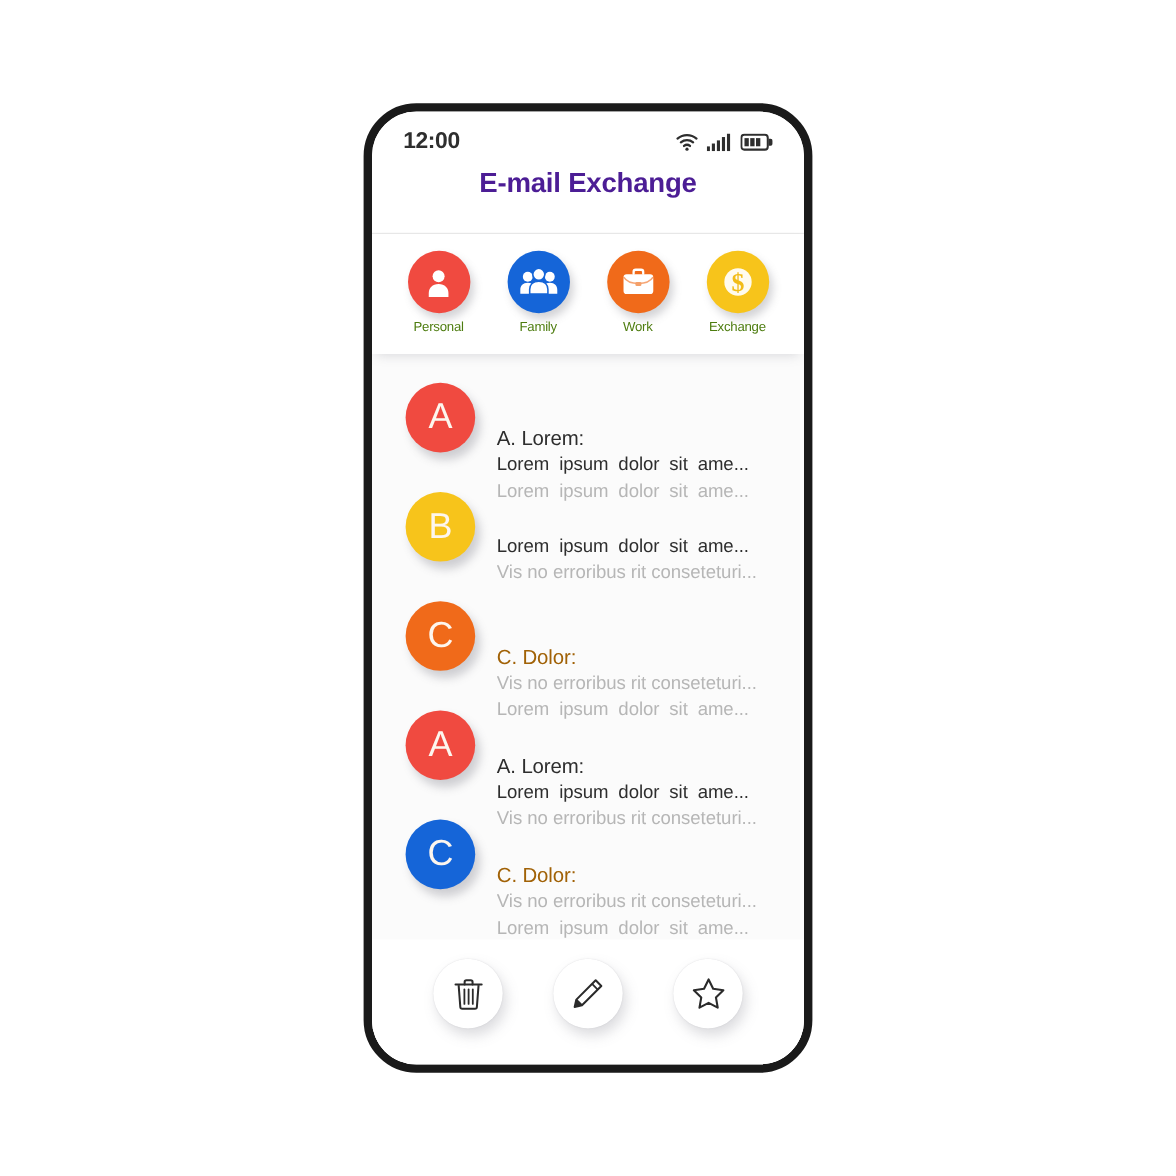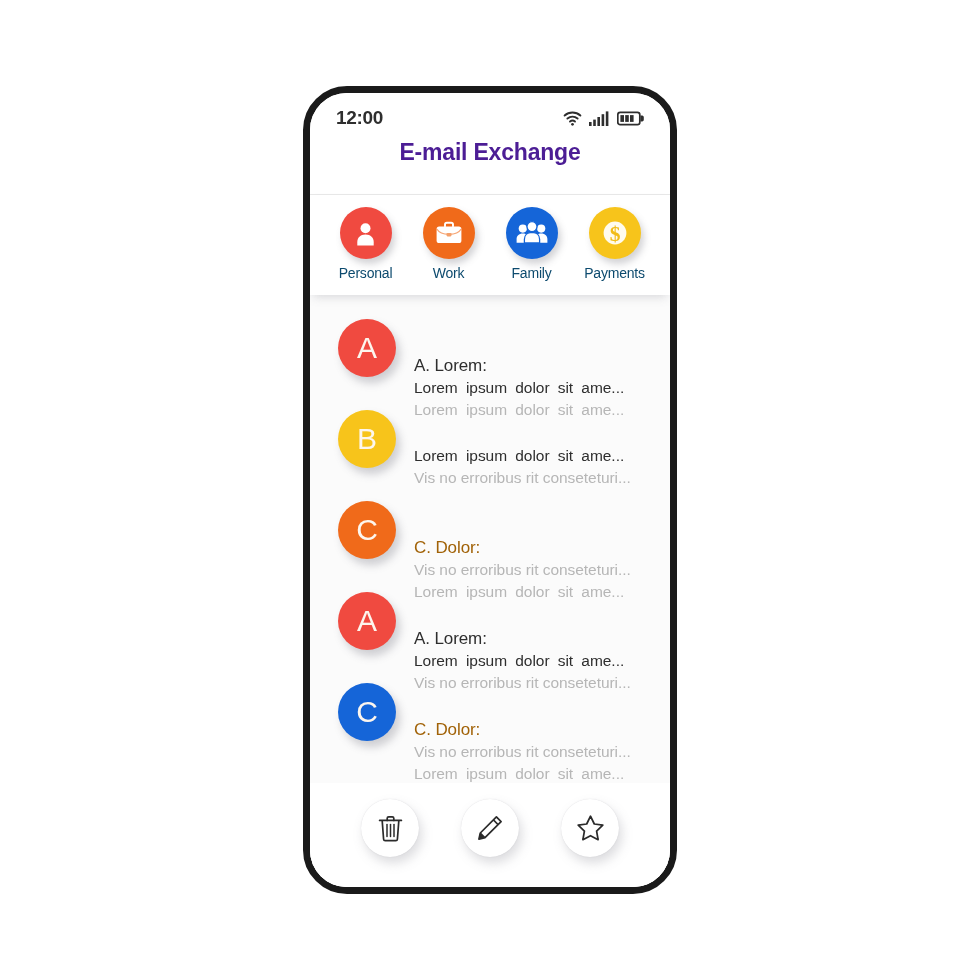--- a/index.html
+++ b/index.html
@@ -113,22 +113,22 @@
     width: 52px;
     height: 52px;
     border-radius: 50%;
     display: flex;
     align-items: center;
     justify-content: center;
     box-shadow: 3px 5px 7px rgba(110,110,120,0.30);
   }
   .cat-circle svg { display: block; }
   .cat-label {
-    font-size: 14px;
-    color: #0c4a6e;
+    font-size: 11px;
+    color: #4d7c0f;
     letter-spacing: -0.2px;
     white-space: nowrap;
   }
 
   
   .mail-list {
     flex: 1 1 auto;
     padding: 16px 0 0 0;
     overflow: hidden;
     background: #fbfbfb;
@@ -259,62 +259,62 @@
         <div class="category">
           <div class="cat-circle" style="background:#F04A40">
             <span>
               <svg width="27" height="27" viewBox="0 0 27 27">
                 <circle cx="13.5" cy="8.3" r="5.0" fill="#ffffff"></circle>
                 <path d="M13.5 14.6 c-5.2 0 -8.2 3.3 -8.2 7.6 v3.4 h16.4 v-3.4 c0 -4.3 -3.0 -7.6 -8.2 -7.6 z" fill="#ffffff"></path>
               </svg>
             </span>
           </div>
           <div class="cat-label">Personal</div>
-        </div>
-
-        <div class="category">
-          <div class="cat-circle" style="background:#F06A1A">
-            <span>
-              <svg width="30" height="27" viewBox="0 0 30 27">
-                <path d="M11.0 6.2 v-1.6 a1.8 1.8 0 0 1 1.8 -1.8 h4.4 a1.8 1.8 0 0 1 1.8 1.8 v1.6" fill="none" stroke="#ffffff" stroke-width="1.9" stroke-linecap="round"></path>
-                <rect x="2.6" y="6.6" width="24.8" height="16.4" rx="2.6" ry="2.6" fill="#ffffff"></rect>
-                <path d="M2.8 9.0 C7.0 16.0 23.0 16.0 27.2 9.0" fill="none" stroke="#F06A1A" stroke-width="1.3" opacity="0.6"></path>
-                <rect x="12.5" y="13.0" width="5.0" height="3.4" rx="1.1" ry="1.1" fill="#F4A06A"></rect>
-              </svg>
-            </span>
-          </div>
-          <div class="cat-label">Work</div>
         </div>
 
         <div class="category">
           <div class="cat-circle" style="background:#1565D8">
             <span>
               <svg width="32" height="26" viewBox="0 0 32 26">
                 <circle cx="6.8" cy="8.6" r="4.1" fill="#ffffff"></circle>
                 <path d="M6.8 13.6 c-4.0 0 -6.2 2.5 -6.2 5.8 v3.4 h12.4 v-3.4 c0 -3.3 -2.2 -5.8 -6.2 -5.8 z" fill="#ffffff"></path>
                 <circle cx="25.2" cy="8.6" r="4.1" fill="#ffffff"></circle>
                 <path d="M25.2 13.6 c-4.0 0 -6.2 2.5 -6.2 5.8 v3.4 h12.4 v-3.4 c0 -3.3 -2.2 -5.8 -6.2 -5.8 z" fill="#ffffff"></path>
                 <circle cx="16.0" cy="6.6" r="5.0" fill="#ffffff" stroke="#1565D8" stroke-width="1.3"></circle>
                 <path d="M16.0 12.3 c-5.0 0 -7.6 3.1 -7.6 7.0 v3.7 h15.2 v-3.7 c0 -3.9 -2.6 -7.0 -7.6 -7.0 z" fill="#ffffff" stroke="#1565D8" stroke-width="1.3"></path>
               </svg>
             </span>
           </div>
           <div class="cat-label">Family</div>
         </div>
 
         <div class="category">
+          <div class="cat-circle" style="background:#F06A1A">
+            <span>
+              <svg width="30" height="27" viewBox="0 0 30 27">
+                <path d="M11.0 6.2 v-1.6 a1.8 1.8 0 0 1 1.8 -1.8 h4.4 a1.8 1.8 0 0 1 1.8 1.8 v1.6" fill="none" stroke="#ffffff" stroke-width="1.9" stroke-linecap="round"></path>
+                <rect x="2.6" y="6.6" width="24.8" height="16.4" rx="2.6" ry="2.6" fill="#ffffff"></rect>
+                <path d="M2.8 9.0 C7.0 16.0 23.0 16.0 27.2 9.0" fill="none" stroke="#F06A1A" stroke-width="1.3" opacity="0.6"></path>
+                <rect x="12.5" y="13.0" width="5.0" height="3.4" rx="1.1" ry="1.1" fill="#F4A06A"></rect>
+              </svg>
+            </span>
+          </div>
+          <div class="cat-label">Work</div>
+        </div>
+
+        <div class="category">
           <div class="cat-circle" style="background:#F7C41B">
             <span>
               <svg width="32" height="32" viewBox="0 0 32 32">
                 <circle cx="16" cy="16" r="11.4" fill="#FFFBEE"></circle>
                 <text x="16" y="23.6" text-anchor="middle" font-family="Liberation Serif, serif" font-size="21.5" font-weight="bold" fill="#F2BC18">$</text>
               </svg>
             </span>
           </div>
-          <div class="cat-label">Payments</div>
+          <div class="cat-label">Exchange</div>
         </div>
 
       </div>
 
       <div class="mail-list">
 
         <div class="mail-item">
           <div class="avatar" style="background:#F04A40">A</div>
           <div class="mail-text">
             <div class="mail-sender t-dark">A. Lorem:</div>

